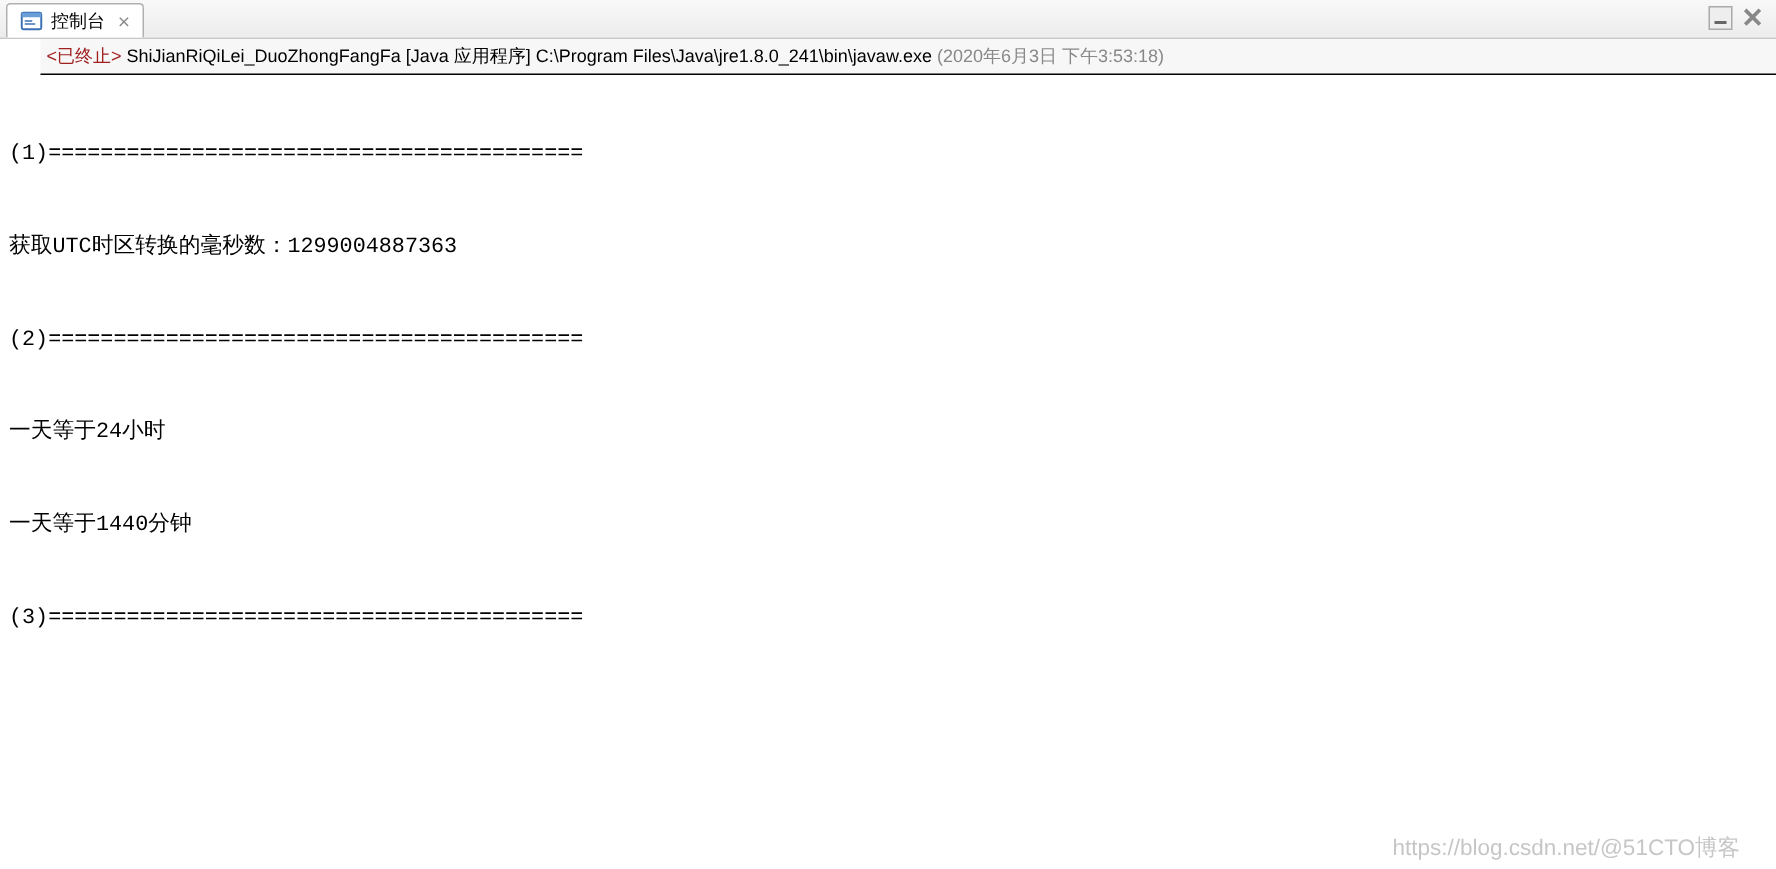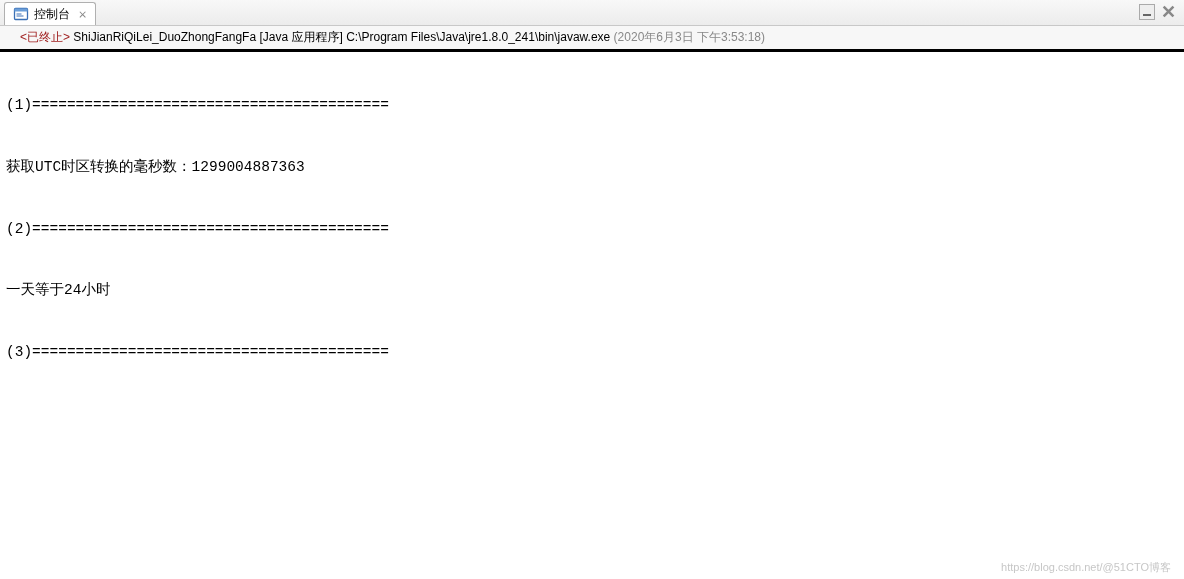--- a/index.html
+++ b/index.html
@@ -74,48 +74,49 @@
     }
     .close-x {
       font-size: 18px;
       color: #888;
       font-weight: bold;
       line-height: 1;
       padding: 0 2px;
       font-family: Arial, sans-serif;
     }
     .header-line {
-      padding: 3px 20px;
+      padding: 3px 4px;
       font-size: 12px;
       color: #000;
-      border-bottom: 3px solid #000000;
+      border-bottom: 1px solid #000000;
       background: #f7f7f7;
+      margin-left: 27px;
     }
     .header-line .terminated {
       color: #a02020;
     }
     .header-line .timestamp {
       color: #888;
     }
     .console-output {
       padding: 2px 6px 4px 6px;
       font-family: Consolas, "Courier New", monospace;
       font-size: 14.5px;
       color: #000;
       line-height: 1.42;
       white-space: pre;
     }
     .console-output div {
       min-height: 20px;
     }
     .watermark {
       position: absolute;
-      right: 13px;
+      right: 24px;
       bottom: 4px;
-      font-size: 11px;
+      font-size: 15px;
       color: rgba(160,160,160,0.6);
     }
   </style>
 </head>
 <body>
 
 <div class="tab-bar">
   <div class="tab">
     <span class="tab-icon">
       <svg viewBox="0 0 16 16">
@@ -138,20 +139,21 @@
 
 <div class="header-line">
   <span class="terminated">&lt;已终止&gt;</span><span> ShiJianRiQiLei_DuoZhongFangFa [Java 应用程序] C:\Program Files\Java\jre1.8.0_241\bin\javaw.exe</span><span class="timestamp">  (2020年6月3日 下午3:53:18)</span>
 </div>
 
 <div class="console-output">
   <div>(1)=========================================</div>
   <div>获取UTC时区转换的毫秒数：1299004887363</div>
   <div>(2)=========================================</div>
   <div>一天等于24小时</div>
+  <div>一天等于1440分钟</div>
   <div>(3)=========================================</div>
   
   
   
   
   
   
   
   
   

